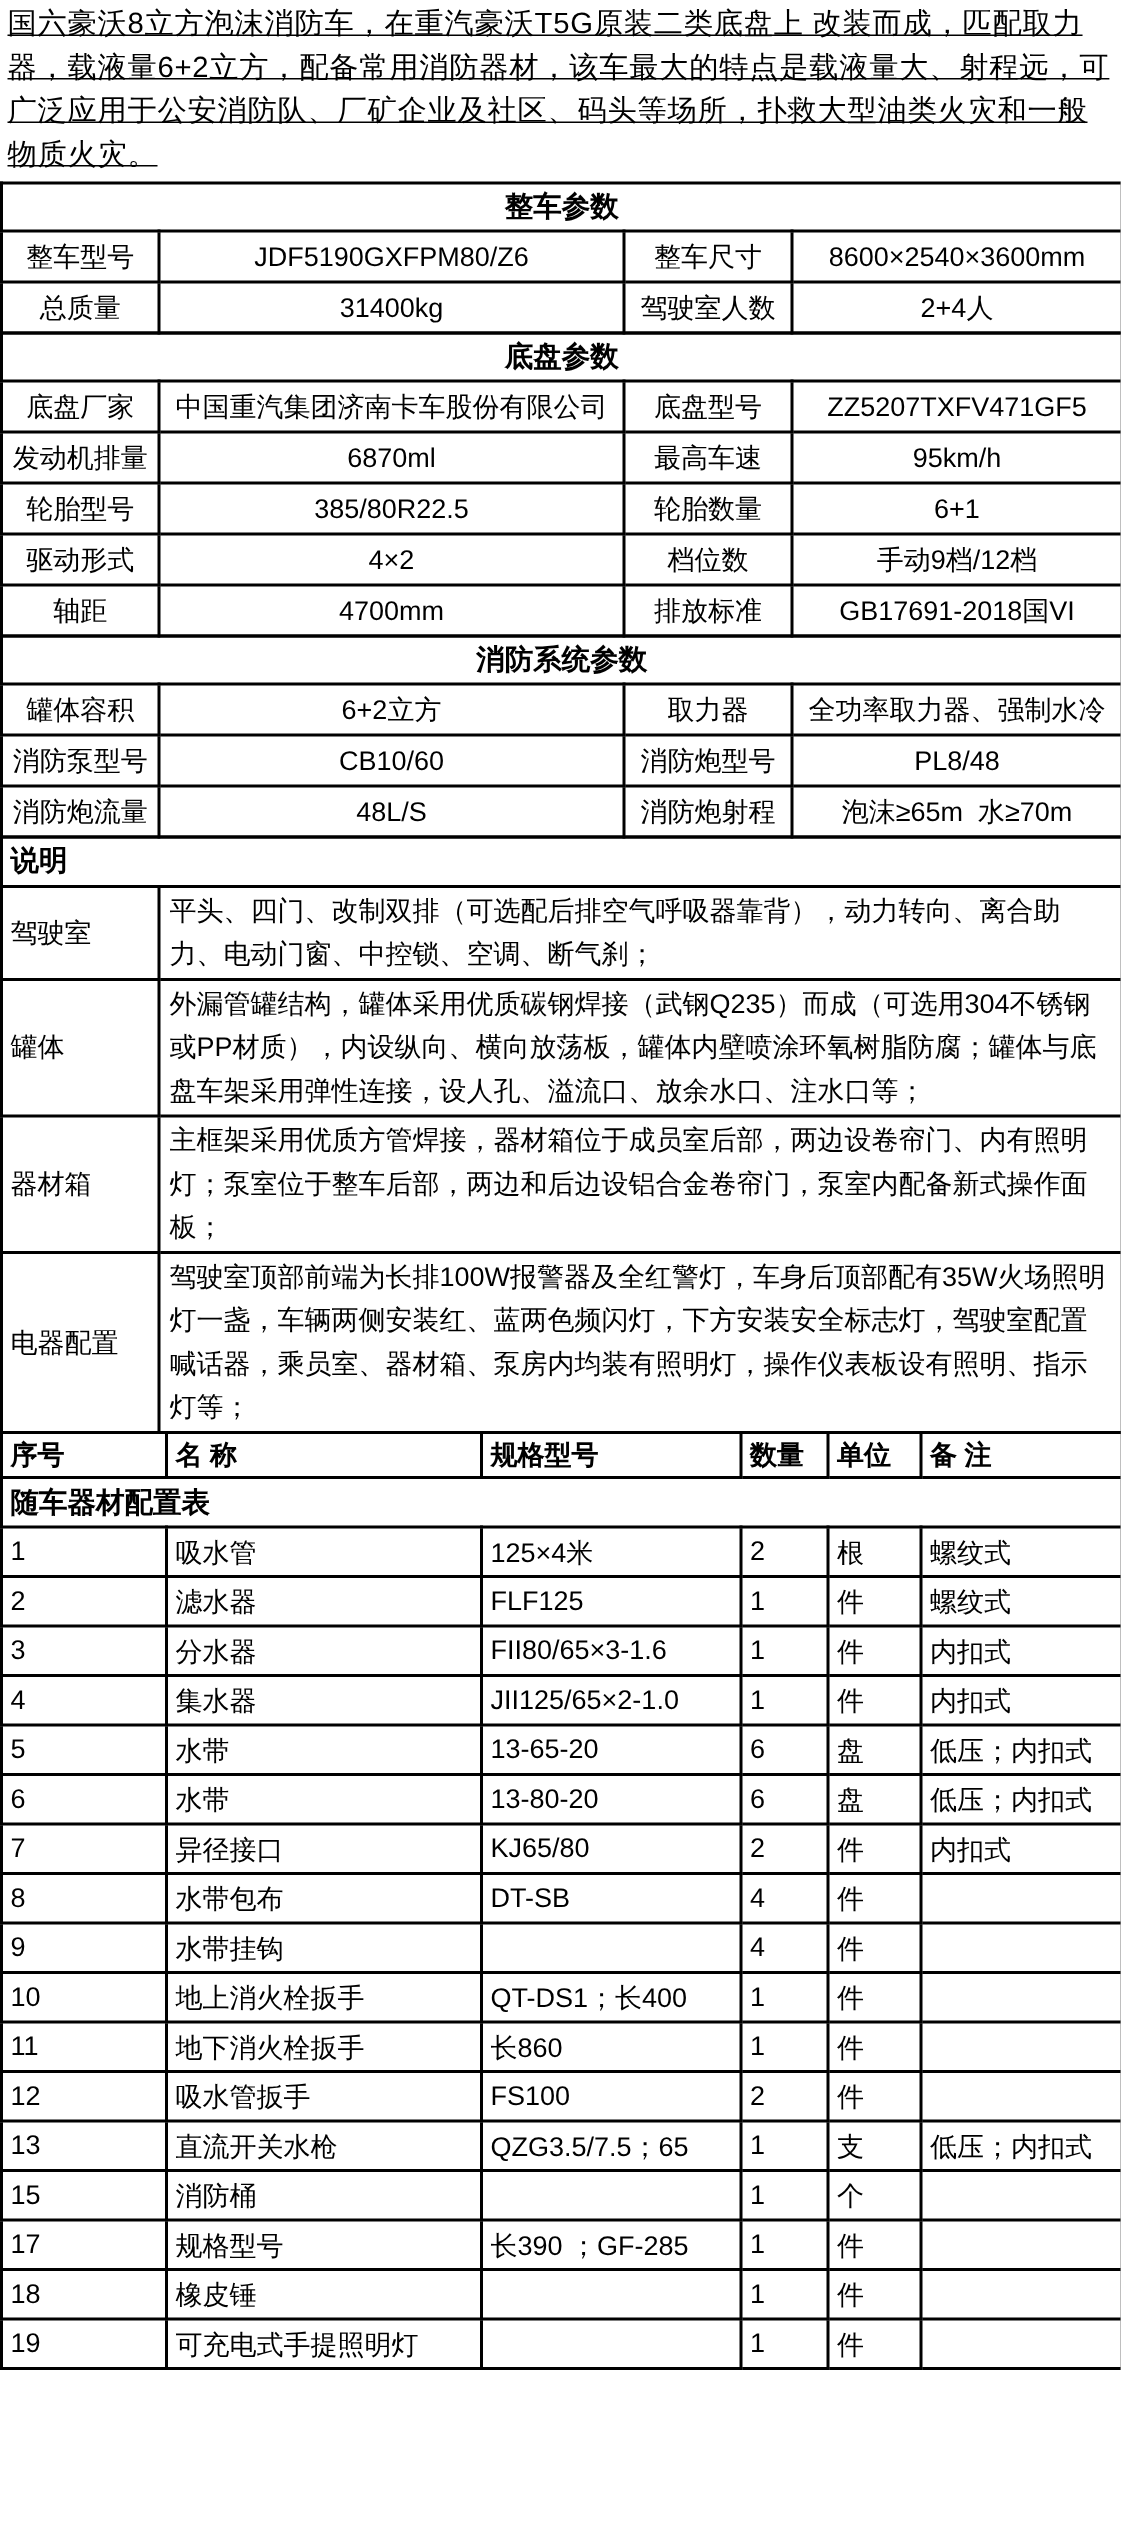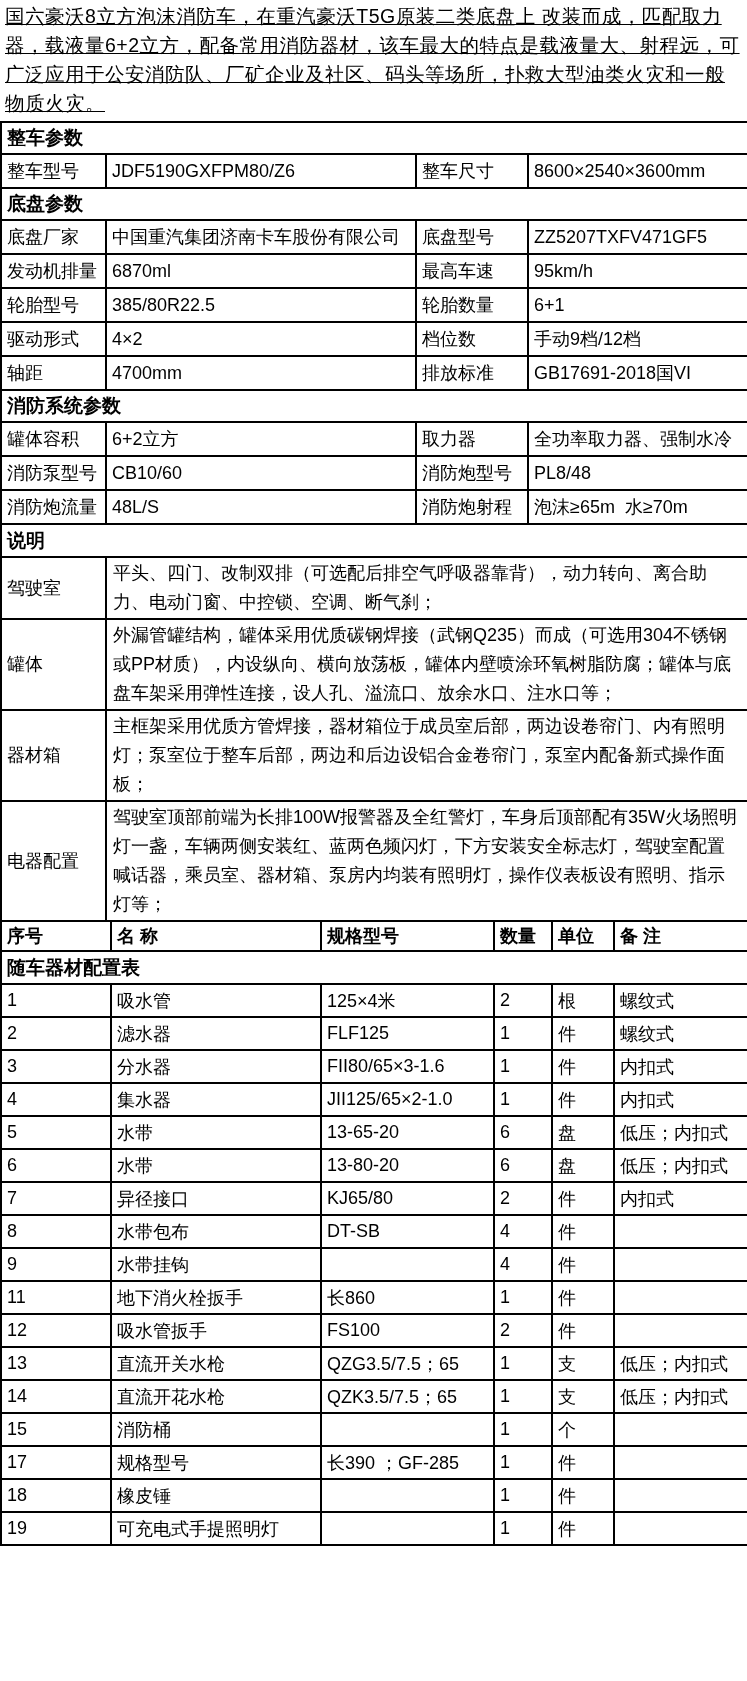--- a/index.html
+++ b/index.html
@@ -35,21 +35,21 @@
     vertical-align: middle;
     overflow: hidden;
     word-break: break-all;
   }
   tr.section-row td {
     font-weight: bold;
     font-size: 19px;
     height: 31px;
     padding-left: 5px;
   }
-  .spec td { height: 34px; white-space: pre-wrap; }
+  .spec td { height: 34px; white-space: pre-wrap; text-align: center; }
   .notes-table td {
     line-height: 29px;
     padding: 1px 6px;
     vertical-align: middle;
   }
   .notes-table td.note-label { padding-left: 5px; white-space: nowrap; }
   .equip thead th {
     font-weight: bold;
     height: 20px;
     white-space: pre-wrap;
@@ -74,20 +74,26 @@
       <tr class="section-row">
         <td colspan="4">整车参数</td>
       </tr>
     </tbody>
     <tbody>
         <tr>
           <td>整车型号</td>
           <td>JDF5190GXFPM80/Z6</td>
           <td>整车尺寸</td>
           <td>8600×2540×3600mm</td>
+        </tr>
+        <tr>
+          <td>总质量</td>
+          <td>31400kg</td>
+          <td>驾驶室人数</td>
+          <td>2+4人</td>
         </tr>
       </tbody>
   </table>
 
   <table class="spec">
     <colgroup>
         <col style="width:105px">
         <col style="width:310px">
         <col style="width:112px">
         <col style="width:220px">
@@ -286,20 +292,28 @@
         </tr>
         <tr>
           <td>9</td>
           <td>水带挂钩</td>
           <td></td>
           <td>4</td>
           <td>件</td>
           <td></td>
         </tr>
         <tr>
+          <td>10</td>
+          <td>地上消火栓扳手</td>
+          <td>QT-DS1；长400</td>
+          <td>1</td>
+          <td>件</td>
+          <td></td>
+        </tr>
+        <tr>
           <td>11</td>
           <td>地下消火栓扳手</td>
           <td>长860</td>
           <td>1</td>
           <td>件</td>
           <td></td>
         </tr>
         <tr>
           <td>12</td>
           <td>吸水管扳手</td>
@@ -310,28 +324,20 @@
         </tr>
         <tr>
           <td>13</td>
           <td>直流开关水枪</td>
           <td>QZG3.5/7.5；65</td>
           <td>1</td>
           <td>支</td>
           <td>低压；内扣式</td>
         </tr>
         <tr>
-          <td>14</td>
-          <td>直流开花水枪</td>
-          <td>QZK3.5/7.5；65</td>
-          <td>1</td>
-          <td>支</td>
-          <td>低压；内扣式</td>
-        </tr>
-        <tr>
           <td>15</td>
           <td>消防桶</td>
           <td></td>
           <td>1</td>
           <td>个</td>
           <td></td>
         </tr>
         <tr>
           <td>17</td>
           <td>规格型号</td>

